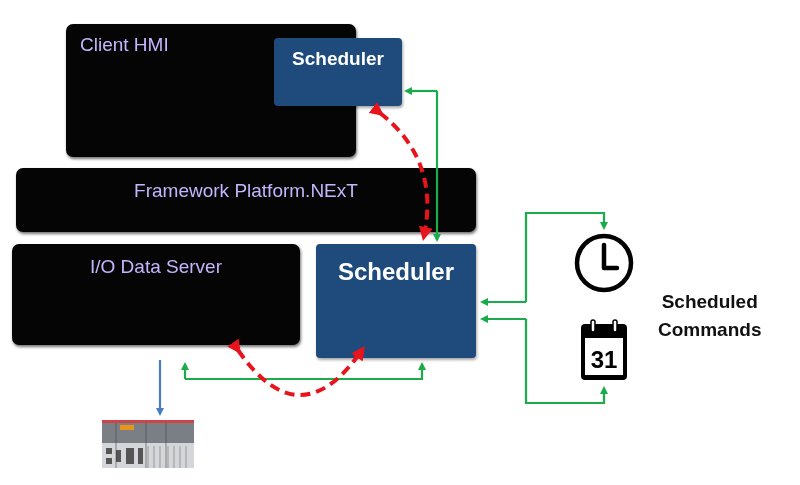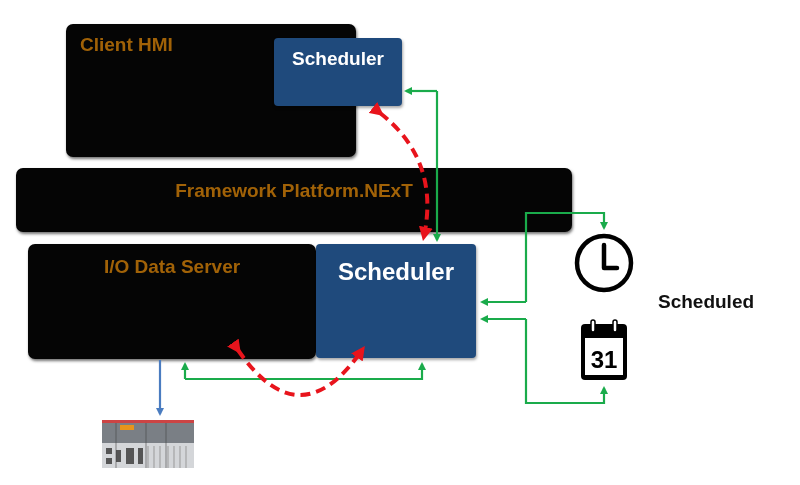--- a/index.html
+++ b/index.html
@@ -1,24 +1,24 @@
 <!DOCTYPE html>
 <html><head>
 <meta charset="utf-8">
 <style>
   html, body { margin:0; padding:0; background:#ffffff; }
   body { width:800px; height:485px; position:relative; overflow:hidden; font-family:"Liberation Sans", "DejaVu Sans", sans-serif; }
-  .blk { position:absolute; background:#050505; border-radius:7px; box-shadow:1px 2px 3px rgba(0,0,0,0.55); color:#a16207; font-weight:bold; box-sizing:border-box;padding-left:16px; }
+  .blk { position:absolute; background:#050505; border-radius:7px; box-shadow:1px 2px 3px rgba(0,0,0,0.55); color:#c4b5fd; font-weight:normal; box-sizing:border-box;padding-left:16px; }
   .blue { position:absolute; background:#1f4a7c; border-radius:4px; color:#ffffff; font-weight:bold; text-align:center; box-sizing:border-box; box-shadow:1px 2px 3px rgba(0,0,0,0.35); }
   #client-hmi { left:66px; top:24px; width:290px; height:133px; }
   #client-hmi .title { position:absolute; left:14px; top:10px; font-size:19px; }
   #scheduler-viewer { left:274px; top:38px; width:128px; height:68px; font-size:19px; line-height:29px; padding-top:6px; }
-  #framework { left:16px; top:168px; width:556px; height:64px; }
+  #framework { left:16px; top:168px; width:460px; height:64px; }
   #framework .title { position:absolute; left:0; right:0; top:12px; text-align:center; font-size:19px; }
-  #io-server { left:28px; top:244px; width:288px; height:115px; }
+  #io-server { left:12px; top:244px; width:288px; height:101px; }
   #io-server .title { position:absolute; left:0; right:0; top:12px; text-align:center; font-size:19px; }
   #scheduler-server { left:316px; top:244px; width:160px; height:114px; font-size:24px; line-height:36px; padding-top:10px; }
   #sched-label { position:absolute; left:658px; top:288px; font-size:19px; font-weight:bold; color:#111; line-height:28px;text-align:center; }
   svg.overlay { position:absolute; left:0; top:0; }
   #plc { position:absolute; left:102px; top:418px; width:92px; height:52px; }
 </style>
 </head>
 <body>
 
 <div class="blk" id="client-hmi">
@@ -35,20 +35,21 @@
 <div class="blk" id="io-server">
   <span class="title">I/O Data Server</span>
 </div>
 
 <div class="blue" id="scheduler-server">
   <div>Scheduler</div>
 </div>
 
 <div id="sched-label">
   <div>Scheduled</div>
+  <div>Commands</div>
 </div>
 
 <svg class="overlay" width="800" height="485" viewBox="0 0 800 485">
   <defs>
     <marker id="ag" markerWidth="8" markerHeight="8" refX="6" refY="4" orient="auto" markerUnits="userSpaceOnUse">
       <path d="M0,0 L8,4 L0,8 z" fill="#1aab4b"></path>
     </marker>
     <marker id="ar" markerWidth="14" markerHeight="14" refX="9" refY="7" orient="auto" markerUnits="userSpaceOnUse">
       <path d="M0,0 L14,7 L0,14 z" fill="#e8141c"></path>
     </marker>

